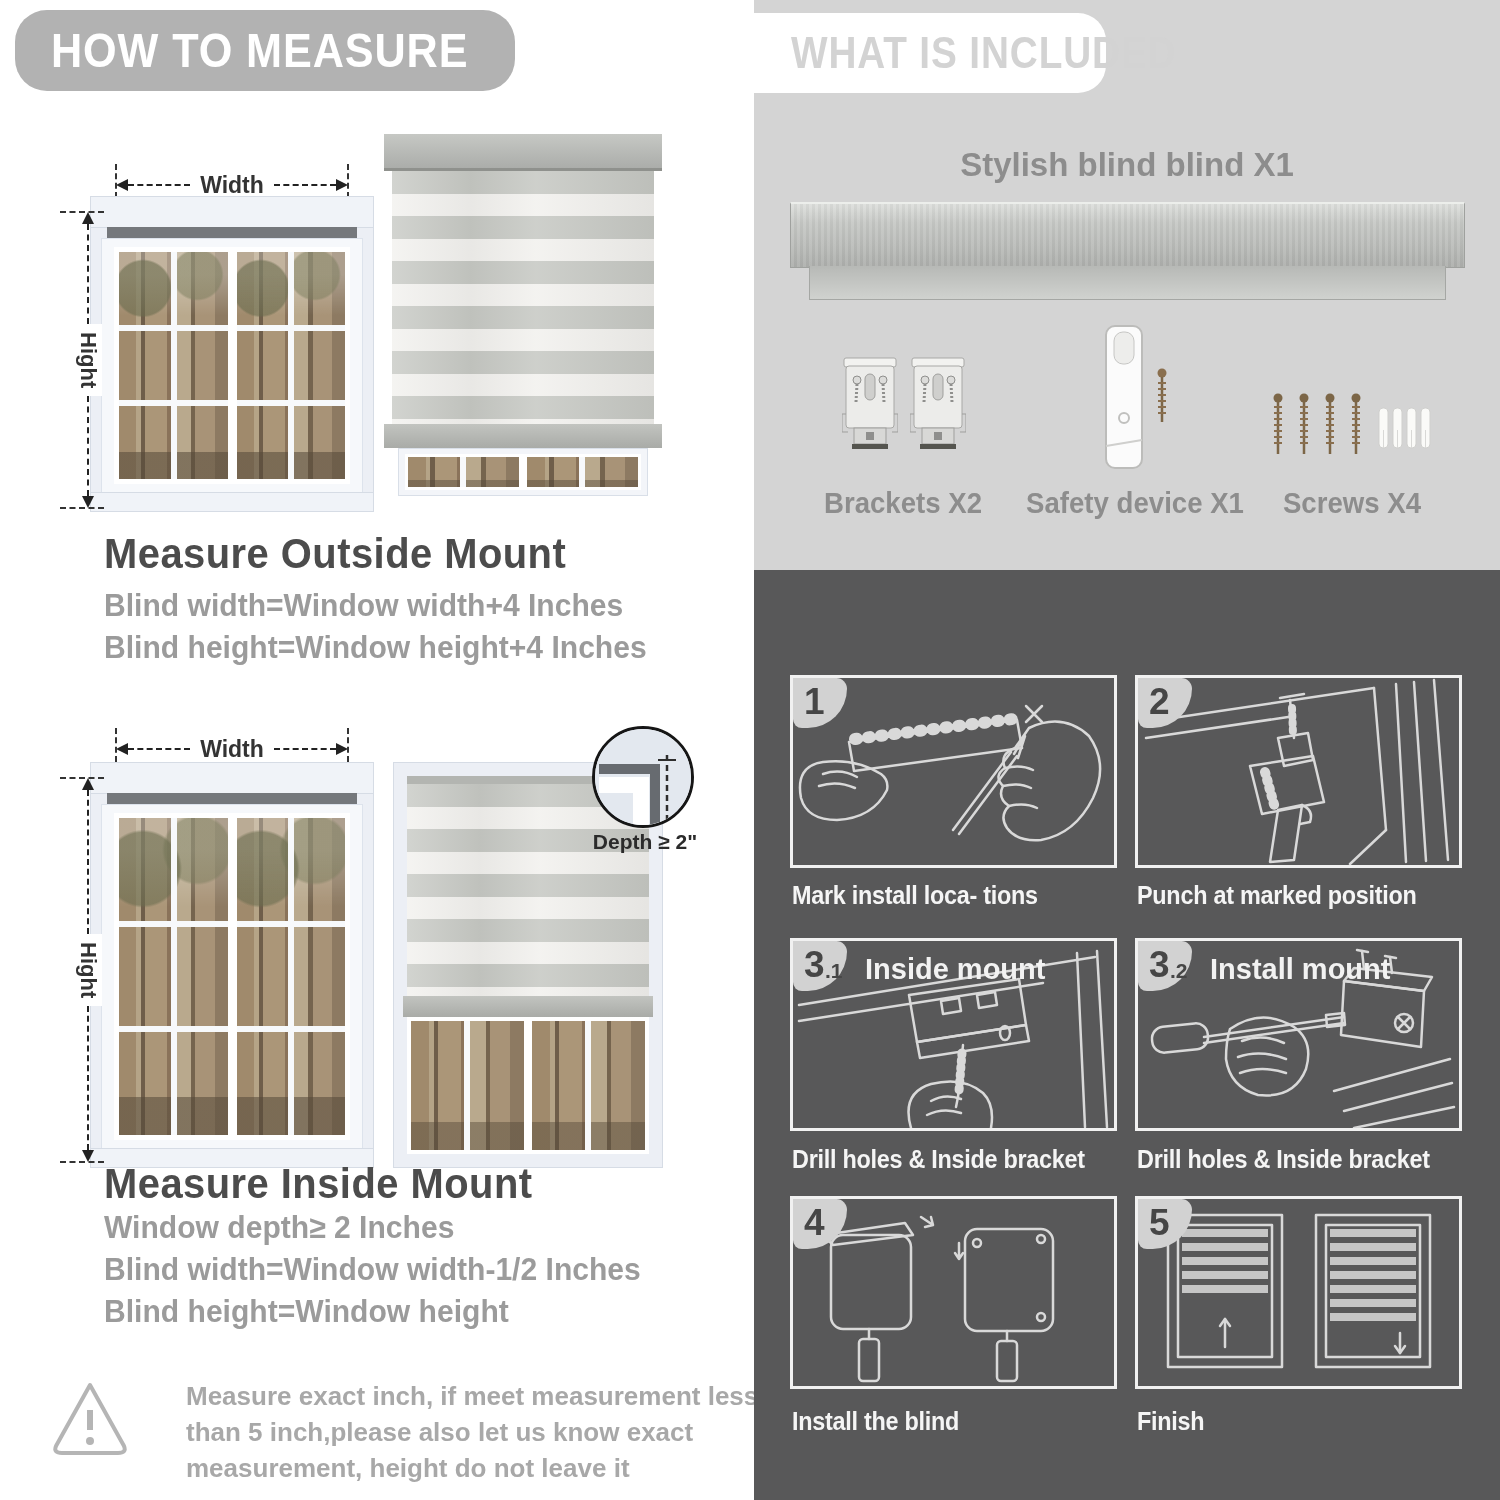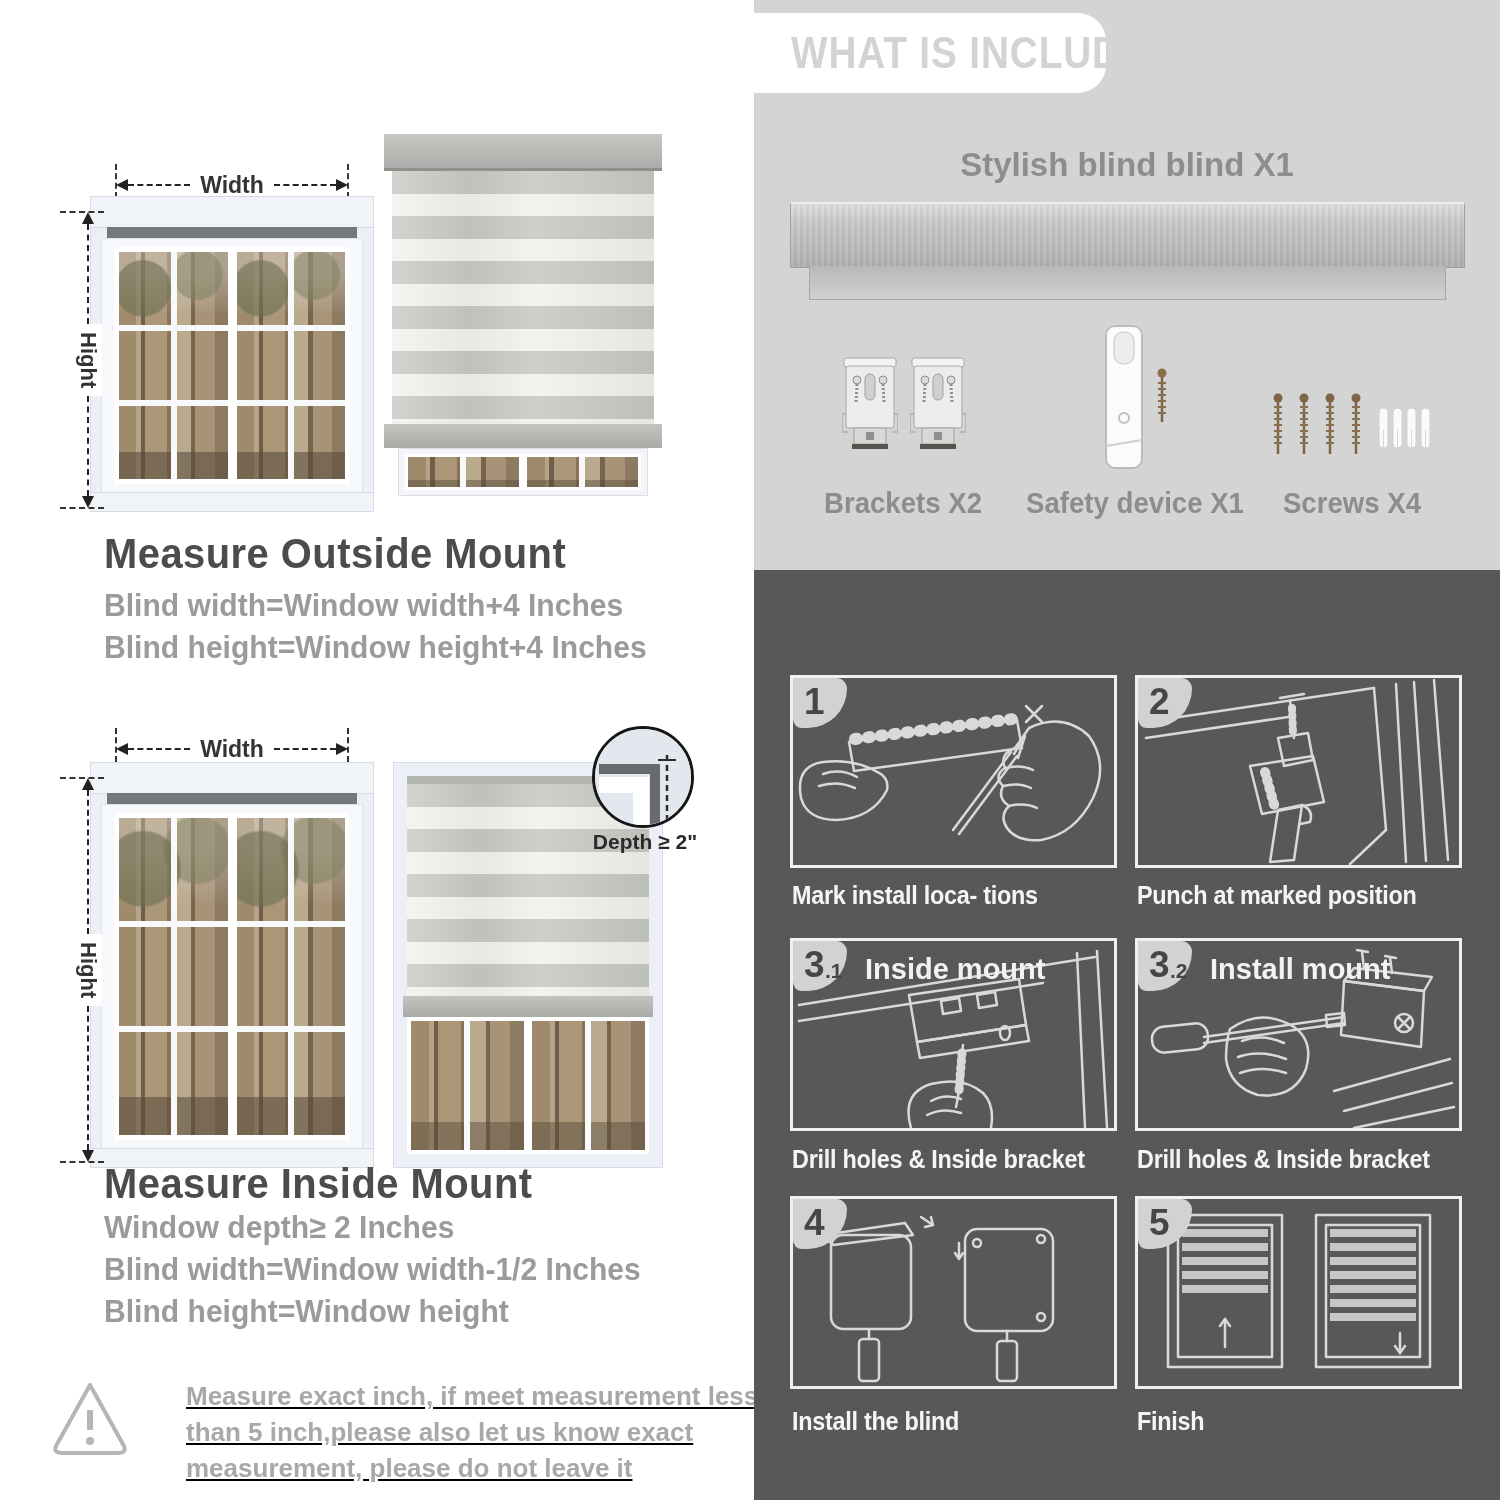--- a/index.html
+++ b/index.html
@@ -93,20 +93,23 @@
   .caption{font-size:26px;font-weight:bold;color:#f5f5f5;letter-spacing:-.3px;transform:scaleX(.9);
         transform-origin:left;white-space:nowrap;}
 
   .art{stroke:#d9d9d9;stroke-width:2.5;fill:none;stroke-linecap:round;stroke-linejoin:round;}
 </style>
 </head>
 <body>
 
 <div class="page">
 
+  <div class="abs hdr-left">
+    <span>HOW TO MEASURE</span>
+  </div>
 
   <div class="abs" style="left:116px;top:170px;width:232px;height:30px;">
     <div class="wtick" style="left:-1px;"></div>
     <div class="wtick" style="right:-1px;"></div>
     <div class="warrow">
       <div class="tri-l"></div>
       <div class="seg"></div>
       <div class="lab">Width</div>
       <div class="seg"></div>
       <div class="tri-r"></div>
@@ -215,24 +218,24 @@
   <div class="abs title-dark" style="left:104px;top:1160px;">Measure Inside Mount</div>
   <div class="abs gline" style="left:104px;top:1210px;">Window depth≥ 2 Inches</div>
   <div class="abs gline" style="left:104px;top:1252px;">Blind width=Window width-1/2 Inches</div>
   <div class="abs gline" style="left:104px;top:1294px;">Blind height=Window height</div>
 
   <svg class="abs" style="left:48px;top:1378px;" width="84" height="82" viewBox="0 0 84 82">
     <path d="M42,7 L76,68 Q79,75 70,75 L14,75 Q5,75 8,68 Z" fill="none" stroke="#b5b5b5" stroke-width="4" stroke-linejoin="round"></path>
     <line x1="42" y1="32" x2="42" y2="52" stroke="#b5b5b5" stroke-width="6"></line>
     <circle cx="42" cy="63" r="4" fill="#b5b5b5"></circle>
   </svg>
-  <div class="abs" style="left:186px;top:1378px;text-decoration:underline;">
+  <div class="abs" style="left:186px;top:1378px;">
     <div class="warn-text">Measure exact inch, if meet measurement less</div>
     <div class="warn-text">than 5 inch,please also let us know exact</div>
-    <div class="warn-text">measurement, please do not leave it</div>
+    <div class="warn-text">measurement, height do not leave it</div>
   </div>
 
   <div class="abs panel-light"></div>
   <div class="abs hdr-wi">
     <span>WHAT IS INCLUDED</span>
   </div>
   <div class="abs sz-title">Stylish blind blind X1</div>
 
   <div class="abs bar-top"></div>
   <div class="abs bar-bot"></div>

